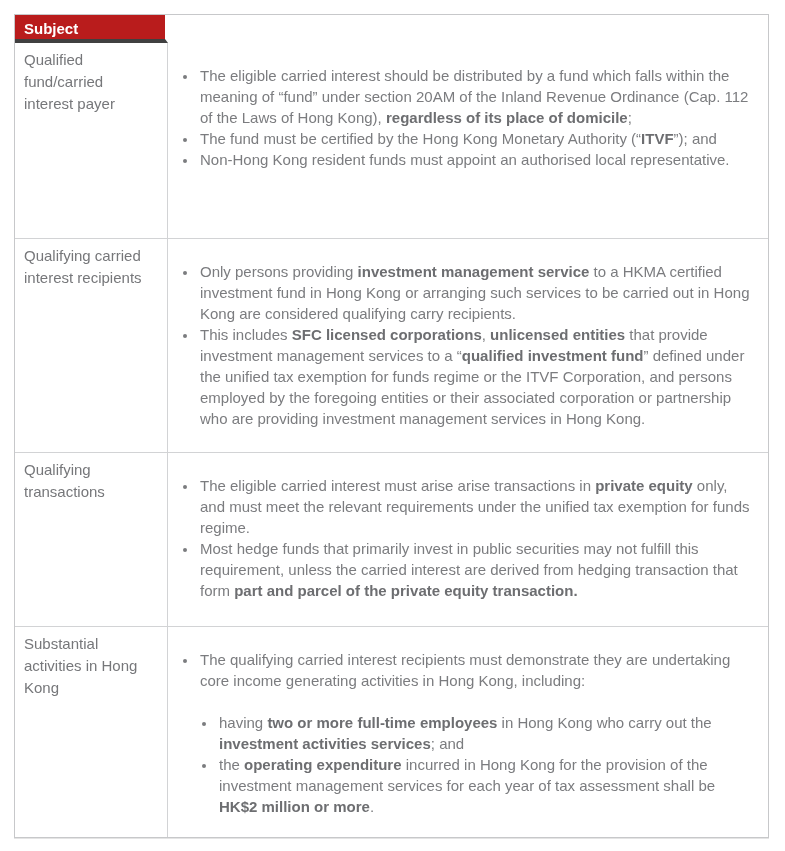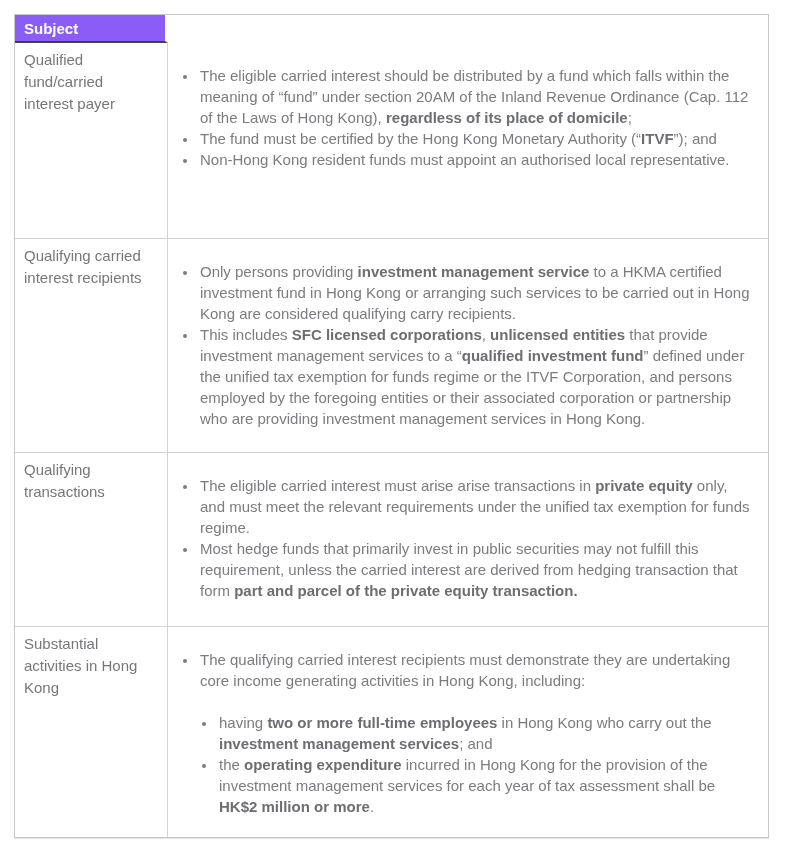--- a/index.html
+++ b/index.html
@@ -15,27 +15,27 @@
     width: 755px;
     border: 1px solid #c7c8ca;
     box-shadow: 0 1px 0 #e4e4e4;
     background: #ffffff;
   }
   .header-row {
     display: grid;
     grid-template-columns: 153px 1fr;
   }
   .hcell {
-    background: #8b5cf6;
+    background: #b91c1c;
     color: #ffffff;
     font-size: 15px;
     font-weight: bold;
     padding: 5px 9px 6px 9px;
     height: 28px;
-    border-bottom: 2px solid #404040;
+    border-bottom: 4px solid #404040;
   }
   .hcell.c1 { border-right: 3px solid #ffffff; }
   .body-row {
     display: grid;
     grid-template-columns: 153px 1fr;
   }
   .body-row + .body-row { border-top: 1px solid #d2d3d5; }
   .body-rows .body-row:nth-child(1) { min-height: 195px; }
   .body-rows .body-row:nth-child(2) { min-height: 214px; }
   .body-rows .body-row:nth-child(3) { min-height: 174px; }
@@ -109,21 +109,21 @@
     </div>
   </div>
 
   <div class="body-row">
     <div class="subject-cell">
       <span>Substantial activities in Hong Kong</span>
     </div>
     <div class="req-cell">
       <ul class="req-list">
               <li><span>The qualifying carried interest recipients must demonstrate they are undertaking core income generating activities in Hong Kong, including:</span><ul class="sub-list">
-                  <li><span>having </span><strong>two or more full-time employees</strong><span> in Hong Kong who carry out the </span><strong>investment management services</strong><span>; and</span></li>
+                  <li><span>having </span><strong>two or more full-time employees</strong><span> in Hong Kong who carry out the </span><strong>investment activities services</strong><span>; and</span></li>
                   <li><span>the </span><strong>operating expenditure</strong><span> incurred in Hong Kong for the provision of the investment management services for each year of tax assessment shall be </span><strong>HK$2 million or more</strong><span>.</span></li>
                 </ul></li>
             </ul>
     </div>
   </div>
 </div>
   </div>
 </div>
 
 </body></html>

